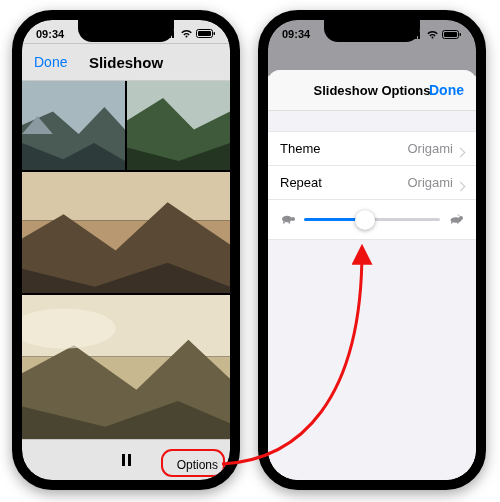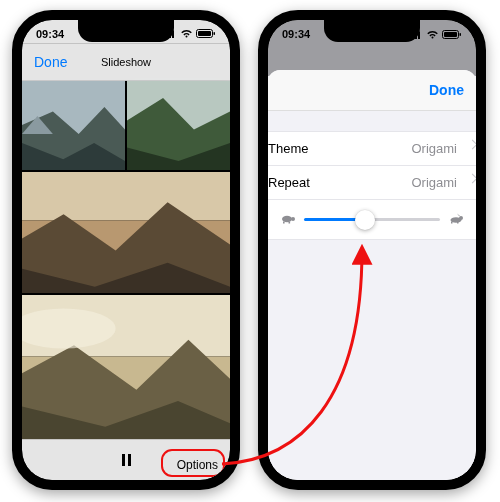--- a/index.html
+++ b/index.html
@@ -39,21 +39,21 @@
     background:rgba(248,248,248,.92);
     border-bottom:1px solid rgba(0,0,0,.15);
     backdrop-filter:blur(6px);
   }
   
   .sl-nav{
     position:absolute;top:24px;left:0;right:0;height:36px;z-index:30;
     display:flex;align-items:center;justify-content:center;
   }
   .sl-nav .done{position:absolute;left:12px;color:var(--ios-blue);font-size:14px;}
-  .sl-nav .title{font-size:11px;font-weight:400;}
+  .sl-nav .title{font-size:15px;font-weight:700;}
   .photo-grid{
     position:absolute;top:60px;left:0;right:0;bottom:40px;
     display:flex;flex-direction:column;gap:2px;background:#000;
   }
   .photo-grid .row1{display:flex;gap:2px;height:90px}
   .thumb{flex:1;position:relative;overflow:hidden}
   .photo-grid .row2{flex:1;min-height:120px}
   .photo-grid .row3{flex:1.2}
   .mtn svg, .mtn-fill{position:absolute;inset:0;width:100%;height:100%}
   .sl-toolbar{
@@ -80,25 +80,25 @@
   }
   .opt-nav{
     height:40px;display:flex;align-items:center;justify-content:center;
     position:relative;background:rgba(248,248,248,.96);border-bottom:1px solid rgba(0,0,0,.1);
   }
   .opt-nav .title{font-size:13px;font-weight:600}
   .opt-nav .done{position:absolute;right:12px;color:var(--ios-blue);font-size:14px;font-weight:600}
   .opt-group{margin-top:20px;background:#fff;border-top:1px solid var(--ios-sep);border-bottom:1px solid var(--ios-sep)}
   .opt-row{
     display:flex;align-items:center;justify-content:space-between;
-    padding:9px 0;border-bottom:1px solid var(--ios-sep);font-size:13px;
+    padding:9px 12px;border-bottom:1px solid var(--ios-sep);font-size:13px;
   }
   .opt-group .opt-row:last-child{border-bottom:none}
   .opt-row .label{color:#000}
-  .opt-row .value{color:var(--ios-grey-text);display:flex;align-items:flex-start;gap:12px}
+  .opt-row .value{color:var(--ios-grey-text);display:flex;align-items:flex-end;gap:4px}
   .chevron{width:6px;height:6px;border-top:1.5px solid #c7c7cc;border-right:1.5px solid #c7c7cc;transform:rotate(45deg)}
   .ios-switch{
     width:36px;height:21px;border-radius:11px;background:#e9e9eb;position:relative;
   }
   .ios-switch::after{
     content:"";position:absolute;top:1.5px;left:1.5px;width:18px;height:18px;border-radius:50%;
     background:#fff;box-shadow:0 1px 2px rgba(0,0,0,.25);
   }
   .slider-row{display:flex;align-items:center;gap:8px;padding:12px}
   .slider-track{
@@ -218,20 +218,21 @@
               <rect x="2" y="2" width="13" height="5" rx="1" fill="#000"></rect>
               <rect x="17.5" y="3" width="1.5" height="3" rx="0.7" fill="#000"></rect>
             </svg>
         </span>
       </div>
 
       <div class="opt-dimmer"></div>
 
       <div class="opt-sheet">
         <div class="opt-nav">
+          <span class="title">Slideshow Options</span>
           <span class="done">Done</span>
         </div>
 
         <div class="opt-group">
           <div class="opt-row">
             <span class="label">Theme</span>
             <span class="value">
               <span>Origami</span>
               <span class="chevron"></span>
             </span>

